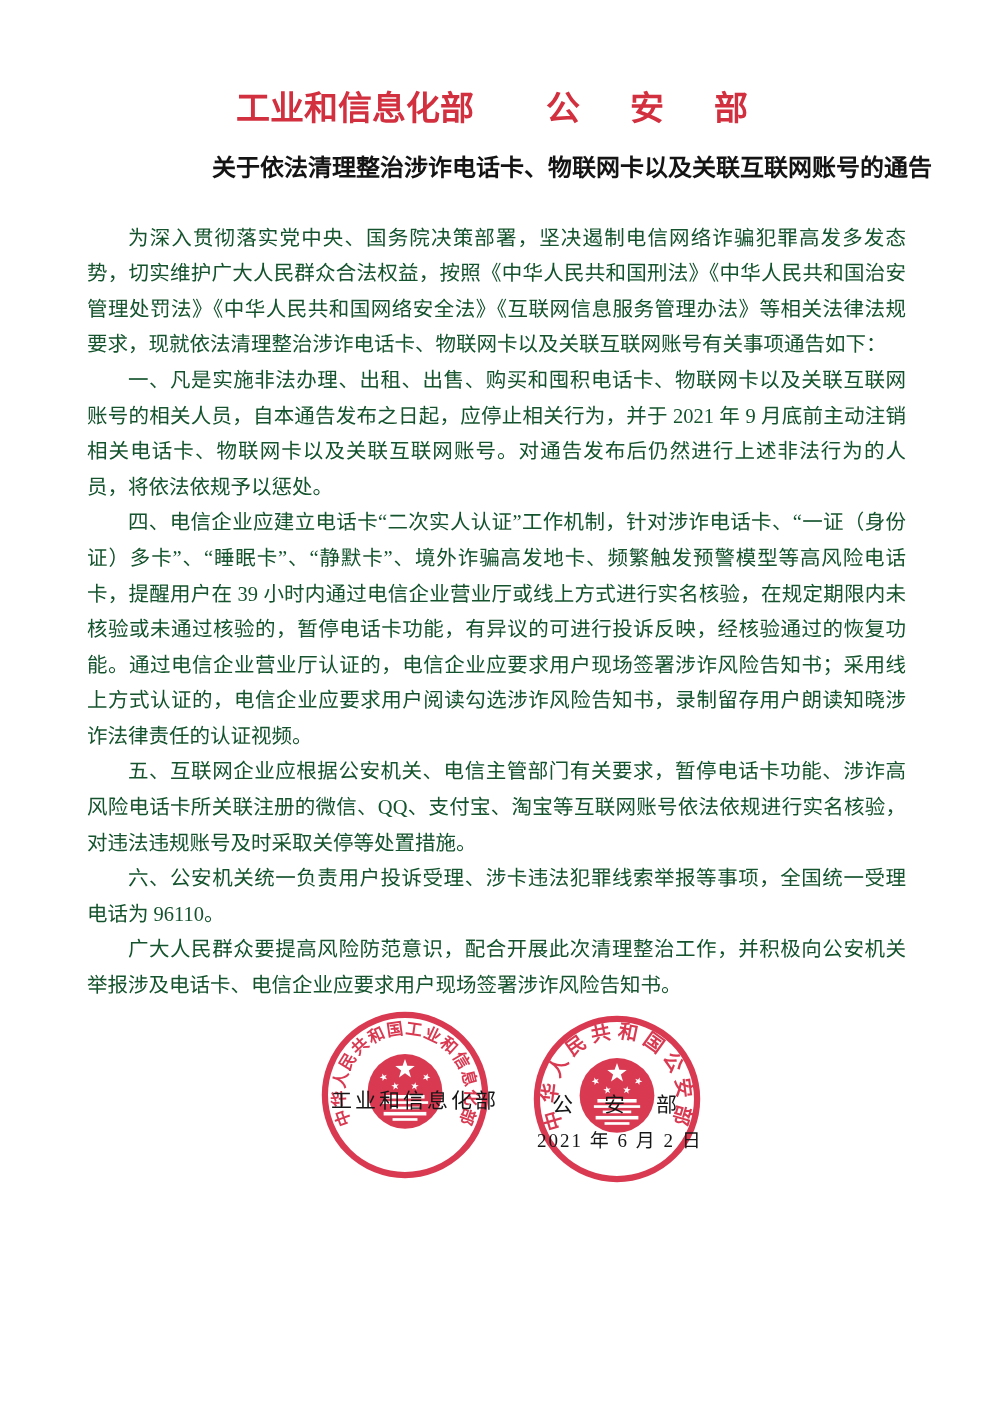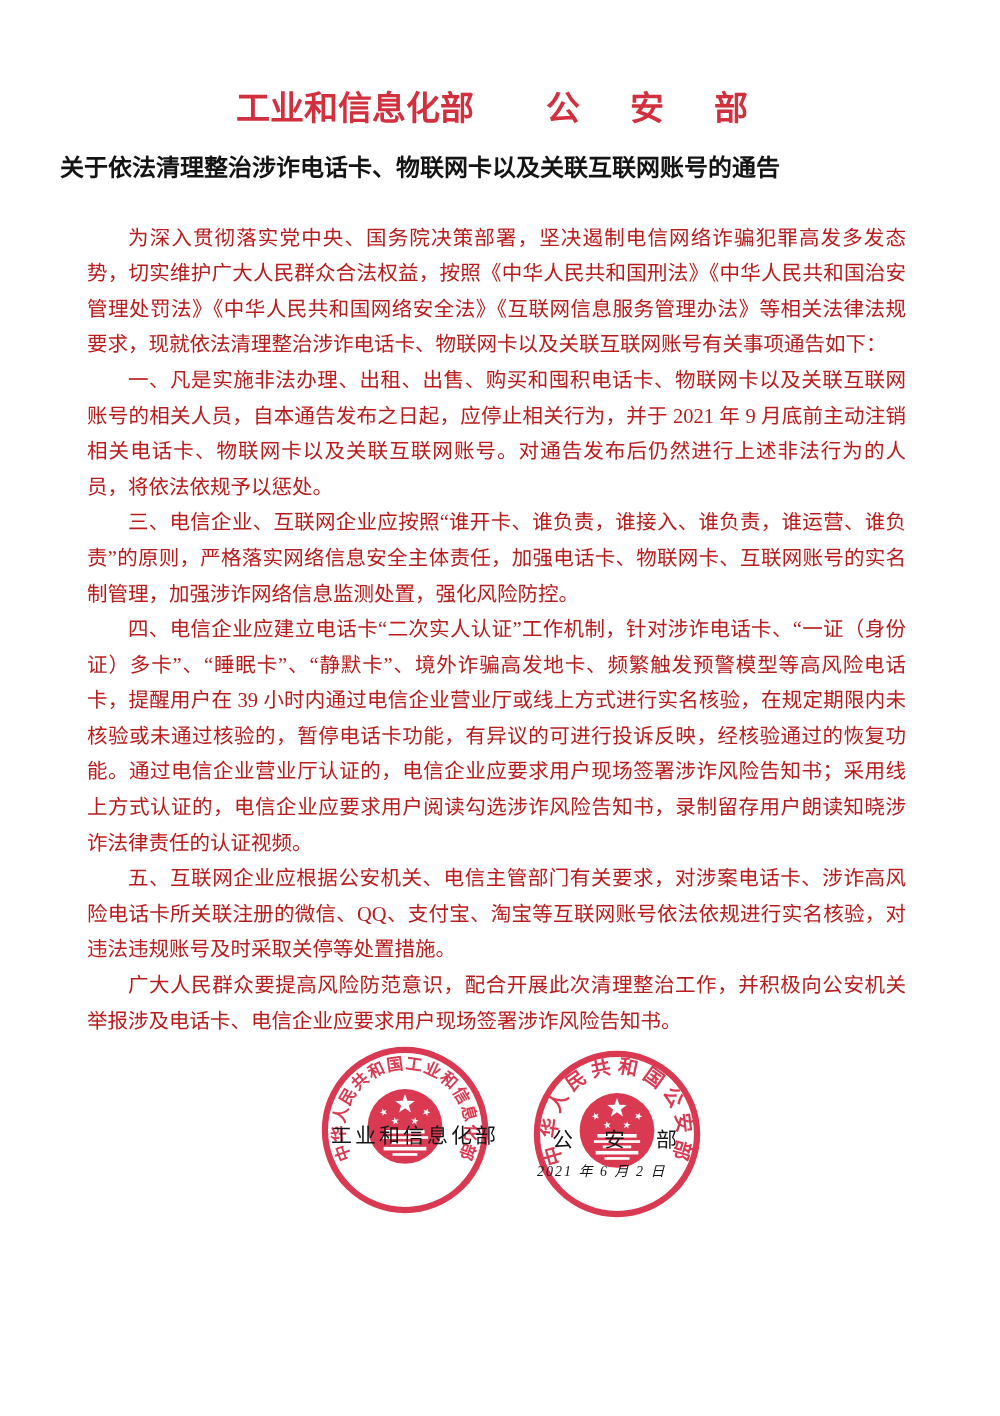--- a/index.html
+++ b/index.html
@@ -9,57 +9,57 @@
     font-family:"Liberation Serif","DejaVu Serif",serif;color:#222222;
   }
   .header-row{
     padding-top:90px;display:flex;justify-content:center;align-items:flex-end;gap:72px;
   }
   .authority{
     color:#d2303f;font-weight:bold;font-size:34px;line-height:1.1;white-space:nowrap;
   }
   .authority.spaced{letter-spacing:8px;}
   .notice-title{
-    margin:26px 60px 0 60px;text-align:left;font-size:24px;font-weight:bold;
+    margin:26px 60px 0 60px;text-align:right;font-size:24px;font-weight:bold;
     color:#141414;line-height:1.3;
   }
   .notice-body{
     padding:36px 86px 0 87px;font-size:20.5px;line-height:35.6px;
-    text-align:justify;color:#b91c1c;
+    text-align:justify;color:#14532d;
   }
   .notice-body p{margin:0;text-indent:2em;}
   .seal-row{position:relative;width:1000px;height:230px;}
   .seal{position:absolute;}
   .seal svg{display:block;}
   .overlay-text{
     position:absolute;color:#161616;white-space:nowrap;
     font-family:"Liberation Serif","DejaVu Serif",serif;
   }
   .sig{font-size:21px;letter-spacing:3px;}
   .sig.mps{letter-spacing:5px;}
-  .seal-date{font-size:14px;letter-spacing:2px;font-style:italic;}
+  .seal-date{font-size:19px;letter-spacing:2px;}
 </style>
 </head>
 <body>
 
 <div class="page">
 
   <div class="header-row">
     <span class="authority">工业和信息化部</span>
     <span class="authority spaced">公　安　部</span>
   </div>
 
   <h1 class="notice-title">关于依法清理整治涉诈电话卡、物联网卡以及关联互联网账号的通告</h1>
 
   <div class="notice-body">
     <p>为深入贯彻落实党中央、国务院决策部署，坚决遏制电信网络诈骗犯罪高发多发态势，切实维护广大人民群众合法权益，按照《中华人民共和国刑法》《中华人民共和国治安管理处罚法》《中华人民共和国网络安全法》《互联网信息服务管理办法》等相关法律法规要求，现就依法清理整治涉诈电话卡、物联网卡以及关联互联网账号有关事项通告如下：</p>
     <p>一、凡是实施非法办理、出租、出售、购买和囤积电话卡、物联网卡以及关联互联网账号的相关人员，自本通告发布之日起，应停止相关行为，并于 2021 年 9 月底前主动注销相关电话卡、物联网卡以及关联互联网账号。对通告发布后仍然进行上述非法行为的人员，将依法依规予以惩处。</p>
-    <p>三、电信企业、互联网企业应按照“谁开卡、谁负责，谁接入、谁负责，谁运营、谁负责”的原则，严格落实网络信息安全主体责任，加强电话卡、物联网卡、互联网账号的实名制管理，加强涉诈网络信息监测处置，强化风险防控。</p>
     <p>四、电信企业应建立电话卡“二次实人认证”工作机制，针对涉诈电话卡、“一证（身份证）多卡”、“睡眠卡”、“静默卡”、境外诈骗高发地卡、频繁触发预警模型等高风险电话卡，提醒用户在 39 小时内通过电信企业营业厅或线上方式进行实名核验，在规定期限内未核验或未通过核验的，暂停电话卡功能，有异议的可进行投诉反映，经核验通过的恢复功能。通过电信企业营业厅认证的，电信企业应要求用户现场签署涉诈风险告知书；采用线上方式认证的，电信企业应要求用户阅读勾选涉诈风险告知书，录制留存用户朗读知晓涉诈法律责任的认证视频。</p>
-    <p>五、互联网企业应根据公安机关、电信主管部门有关要求，对涉案电话卡、涉诈高风险电话卡所关联注册的微信、QQ、支付宝、淘宝等互联网账号依法依规进行实名核验，对违法违规账号及时采取关停等处置措施。</p>
+    <p>五、互联网企业应根据公安机关、电信主管部门有关要求，暂停电话卡功能、涉诈高风险电话卡所关联注册的微信、QQ、支付宝、淘宝等互联网账号依法依规进行实名核验，对违法违规账号及时采取关停等处置措施。</p>
+    <p>六、公安机关统一负责用户投诉受理、涉卡违法犯罪线索举报等事项，全国统一受理电话为 96110。</p>
     <p>广大人民群众要提高风险防范意识，配合开展此次清理整治工作，并积极向公安机关举报涉及电话卡、电信企业应要求用户现场签署涉诈风险告知书。</p>
   </div>
 
   <div class="seal-row">
 
     <div class="seal" style="left:316px;top:2px;">
       <svg width="178" height="178" viewBox="0 0 200 200">
         <defs>
           <path id="arcL" d="M 40 131.9 A 68 68 0 1 1 160 131.9" fill="none"></path>
           <path id="star" d="M0,-10 L-2.35,-3.24 L-9.51,-3.09 L-3.8,1.24 L-5.88,8.09 L0,4 L5.88,8.09 L3.8,1.24 L9.51,-3.09 L2.35,-3.24 Z"></path>

